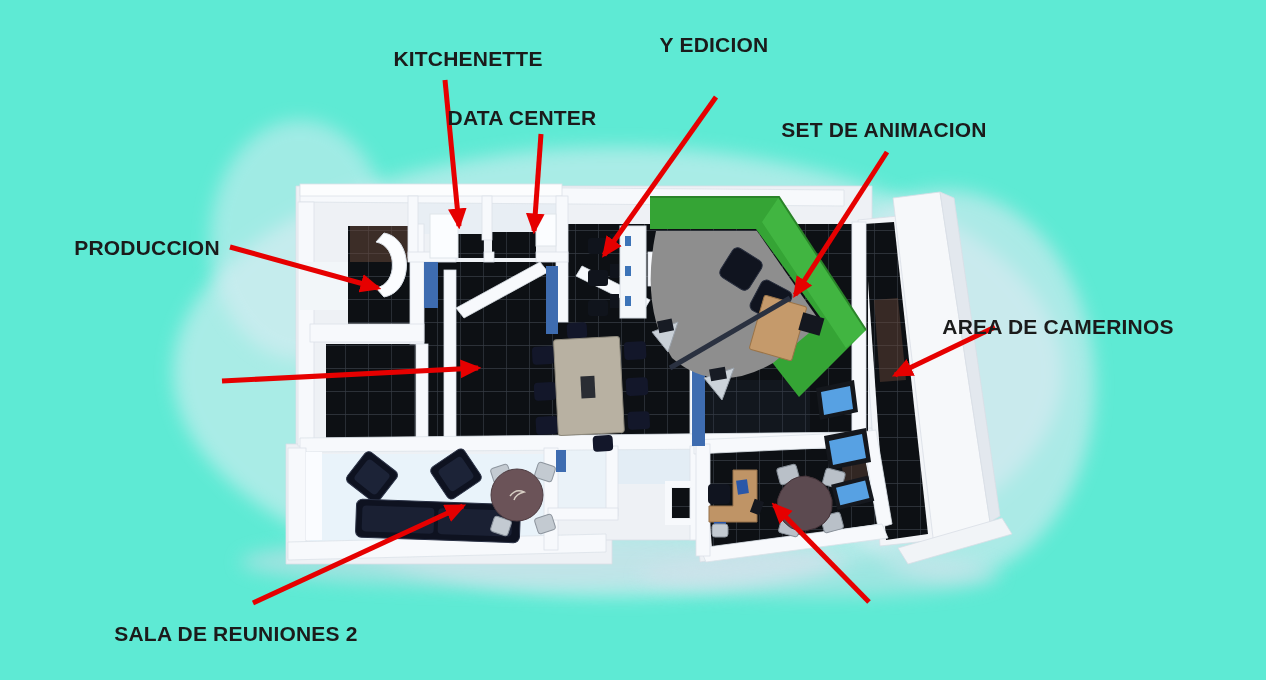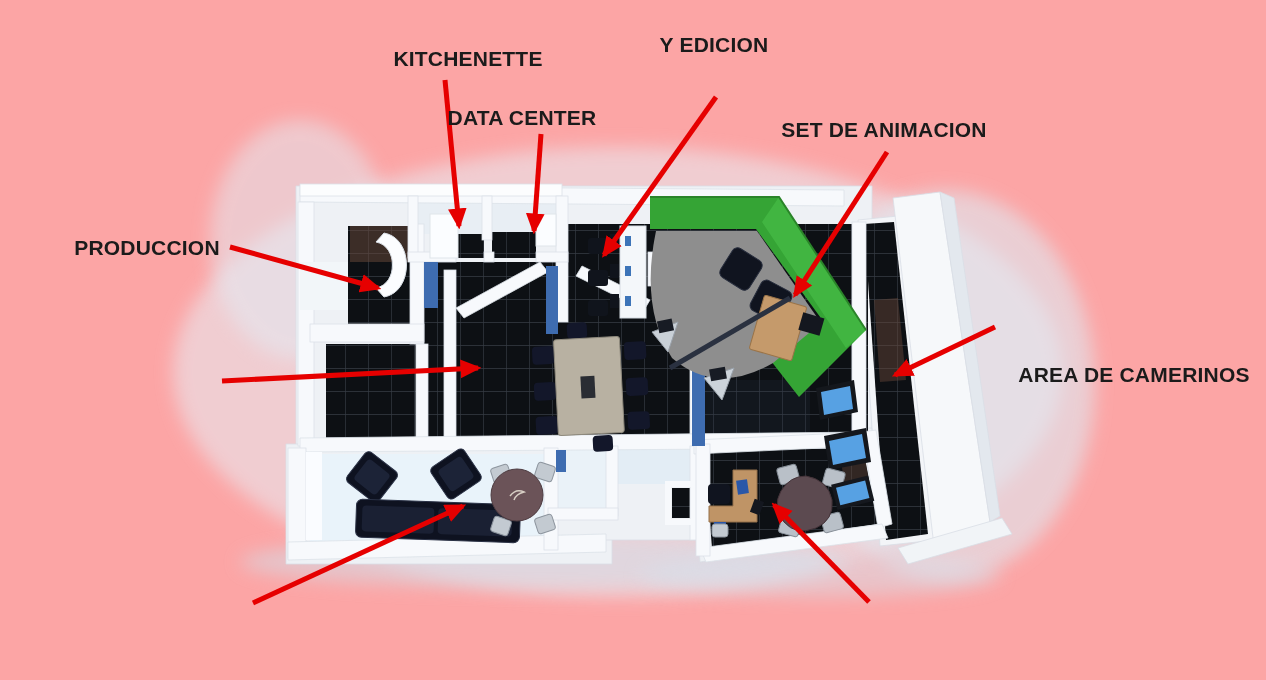--- a/index.html
+++ b/index.html
@@ -1,16 +1,16 @@
 <!DOCTYPE html>
 <html><head>
 <meta charset="utf-8">
 <style>
   html,body{margin:0;padding:0;background:#ffffff;}
-  #stage{position:relative;width:1266px;height:680px;background:#fca5a5;overflow:hidden;
+  #stage{position:relative;width:1266px;height:680px;background:#5eead4;overflow:hidden;
          font-family:"Liberation Sans",sans-serif;}
   #plan-svg{position:absolute;left:0;top:0;}
   .lbl{position:absolute;font-weight:700;font-size:21px;line-height:27px;color:#1b1b1b;
        white-space:nowrap;letter-spacing:.2px;}
   .lbl.center{transform:translateX(-50%);text-align:center;}
   .lbl .l2{display:block;line-height:30px;}
 </style>
 </head>
 <body>
 
@@ -238,15 +238,16 @@
   </g>
 </svg>
 
 <div class="lbl center" style="left:468px;top:45px;">KITCHENETTE</div>
 <div class="lbl center" style="left:714px;top:30px;">
   <span class="l2">Y EDICION</span>
 </div>
 <div class="lbl center" style="left:884px;top:116px;">SET DE ANIMACION</div>
 <div class="lbl center" style="left:522px;top:104px;">DATA CENTER</div>
 <div class="lbl center" style="left:147px;top:234px;">PRODUCCION</div>
-<div class="lbl center" style="left:1134px;top:313px;margin-top:48px;">AREA DE CAMERINOS</div>
+<div class="lbl center" style="left:1058px;top:313px;">AREA DE CAMERINOS</div>
+<div class="lbl center" style="left:236px;top:620px;">SALA DE REUNIONES 2</div>
 
 </div>
 
 </body></html>

